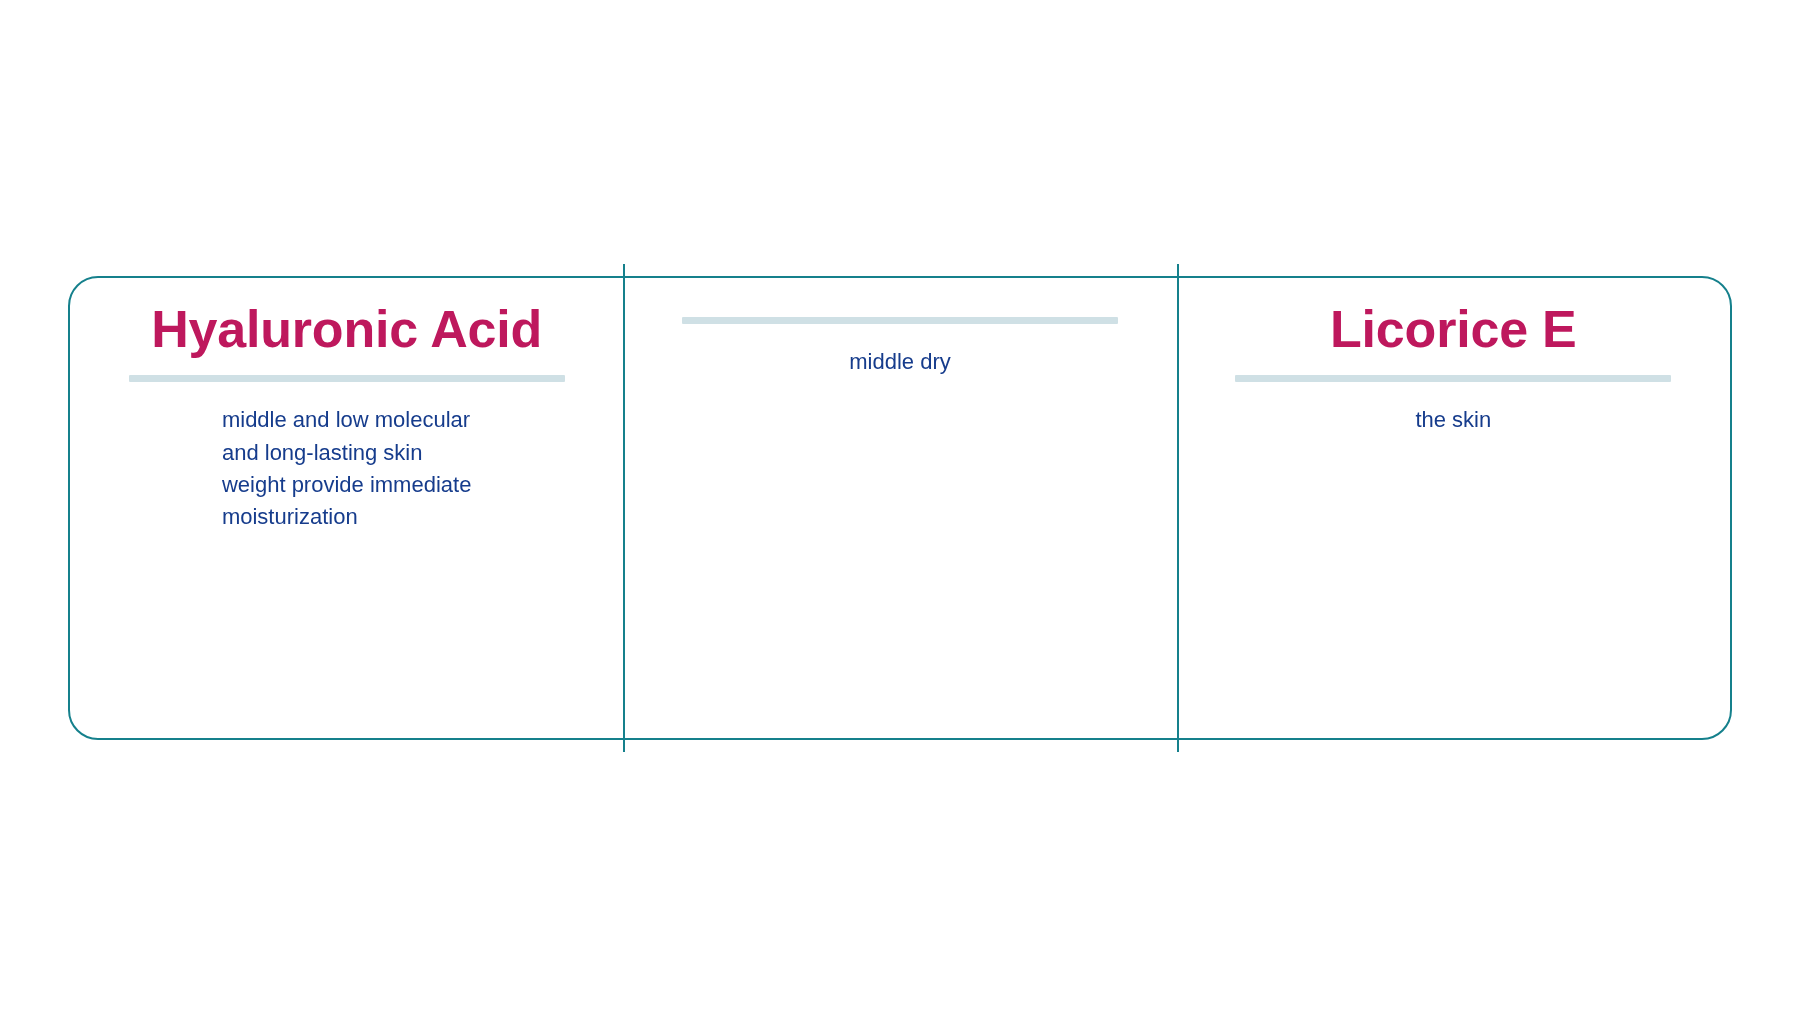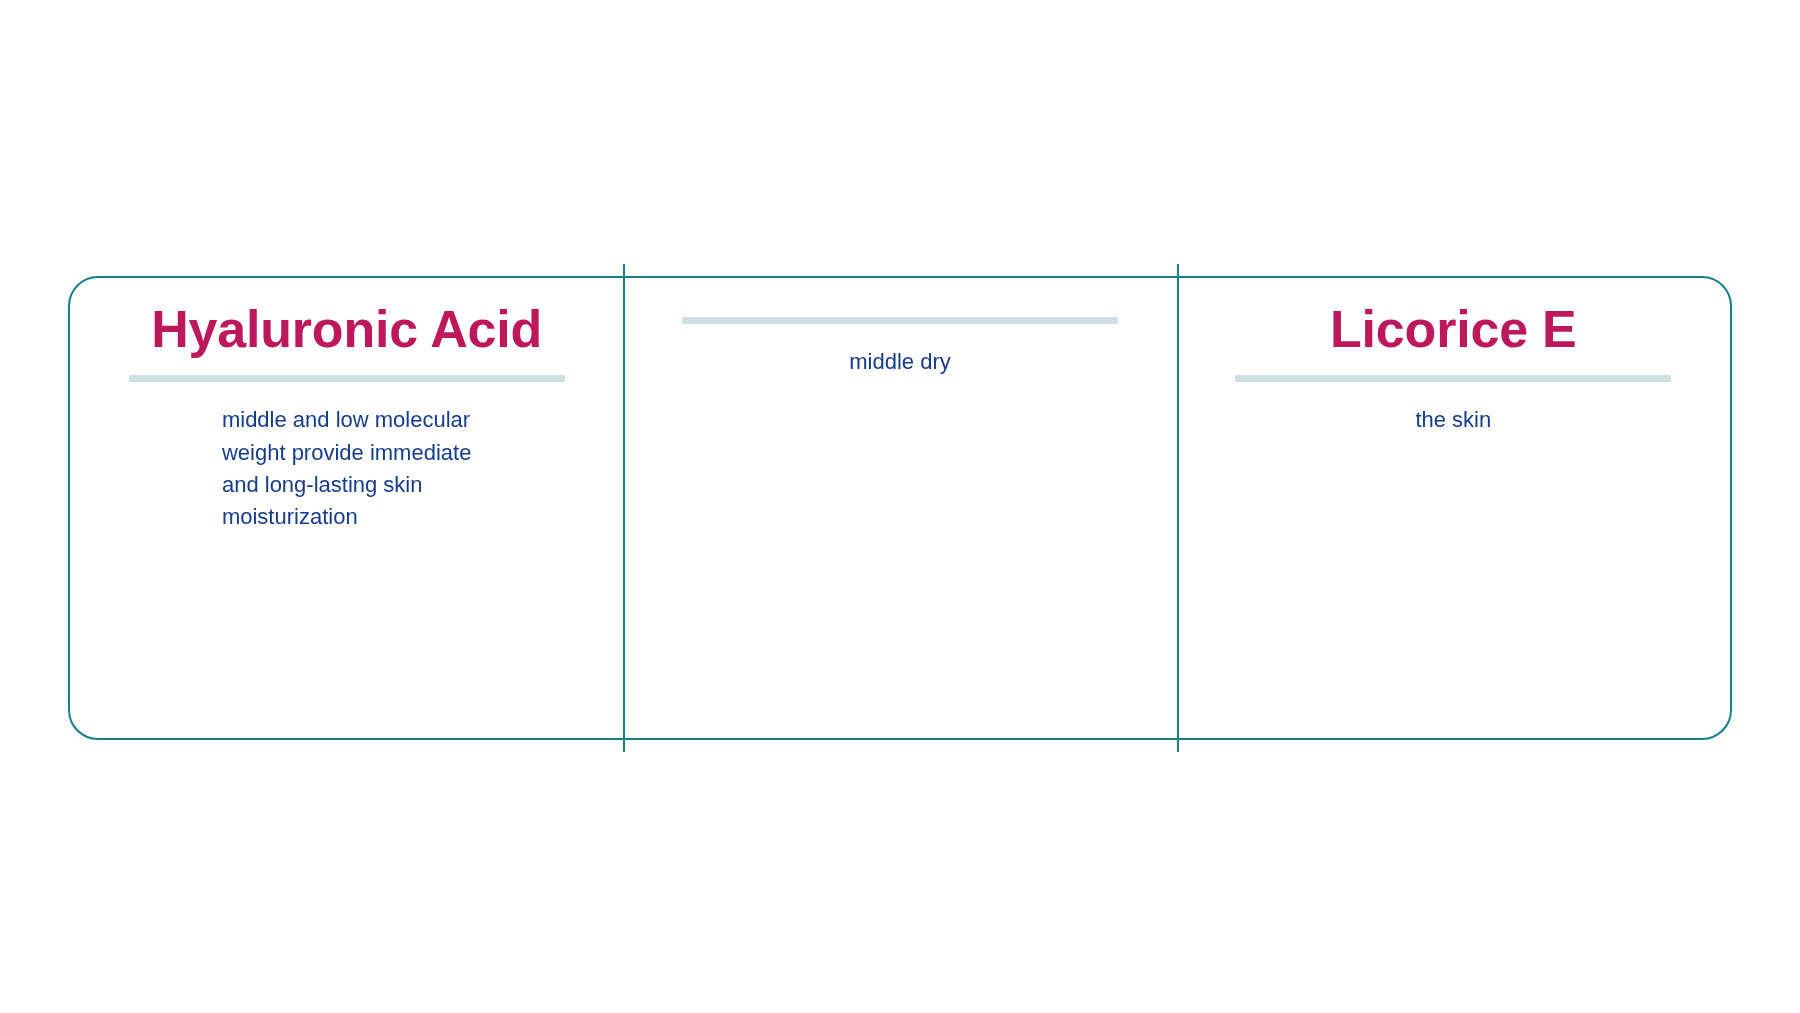--- a/index.html
+++ b/index.html
@@ -97,22 +97,22 @@
 
 <div class="stage">
 
   <div class="card">
 
     <div class="col">
       <div class="col-title">Hyaluronic Acid</div>
       <div class="col-rule"></div>
       <div class="col-body">
         <span class="line">middle and low molecular</span>
+        <span class="line">and long-lasting skin</span>
         <span class="line">weight provide immediate</span>
-        <span class="line">and long-lasting skin</span>
         <span class="line">moisturization</span>
       </div>
     </div>
 
     <div class="col">
       <div class="col-rule"></div>
       <div class="col-body">
         <span class="line">middle dry</span>
       </div>
     </div>

